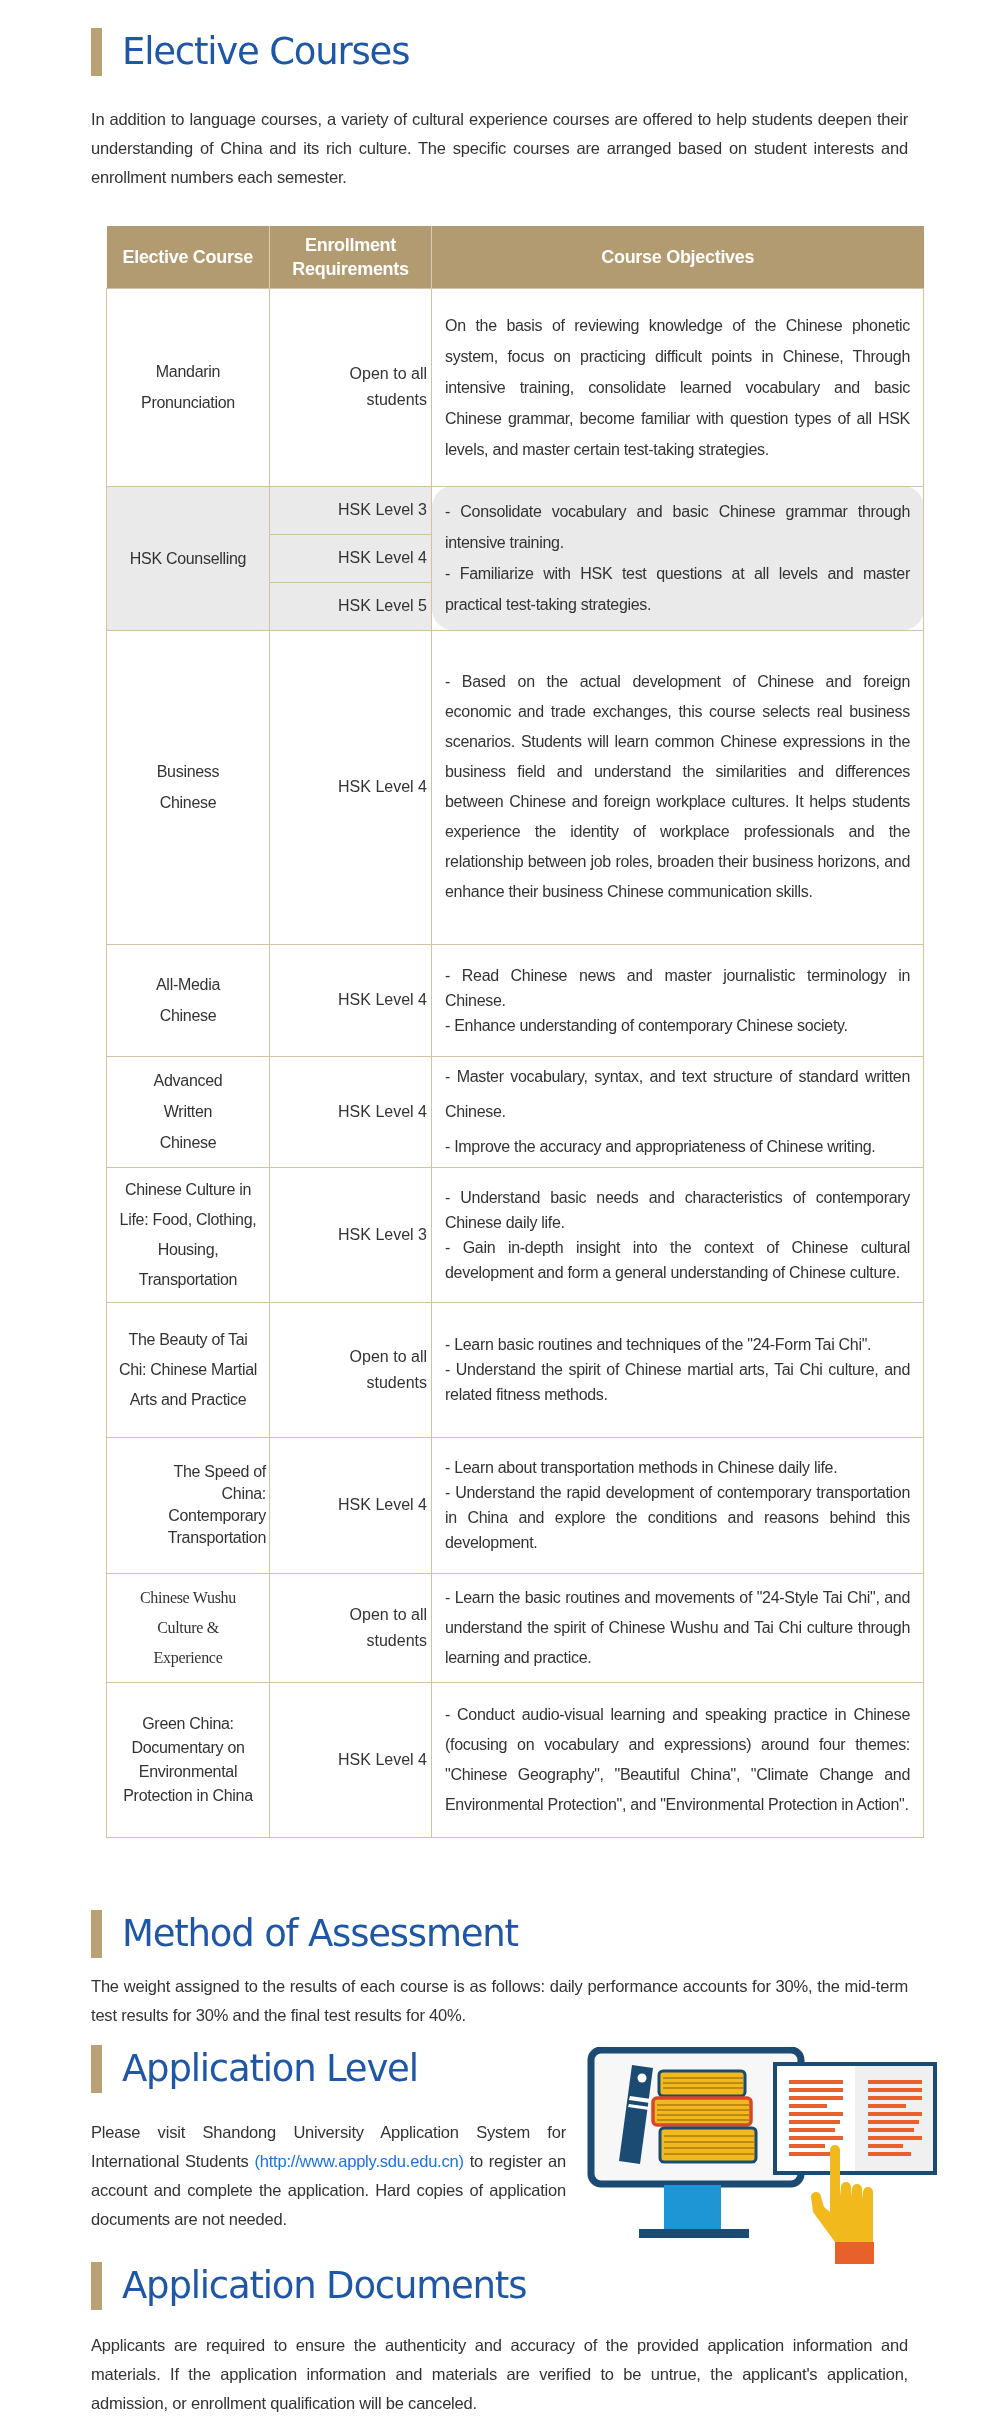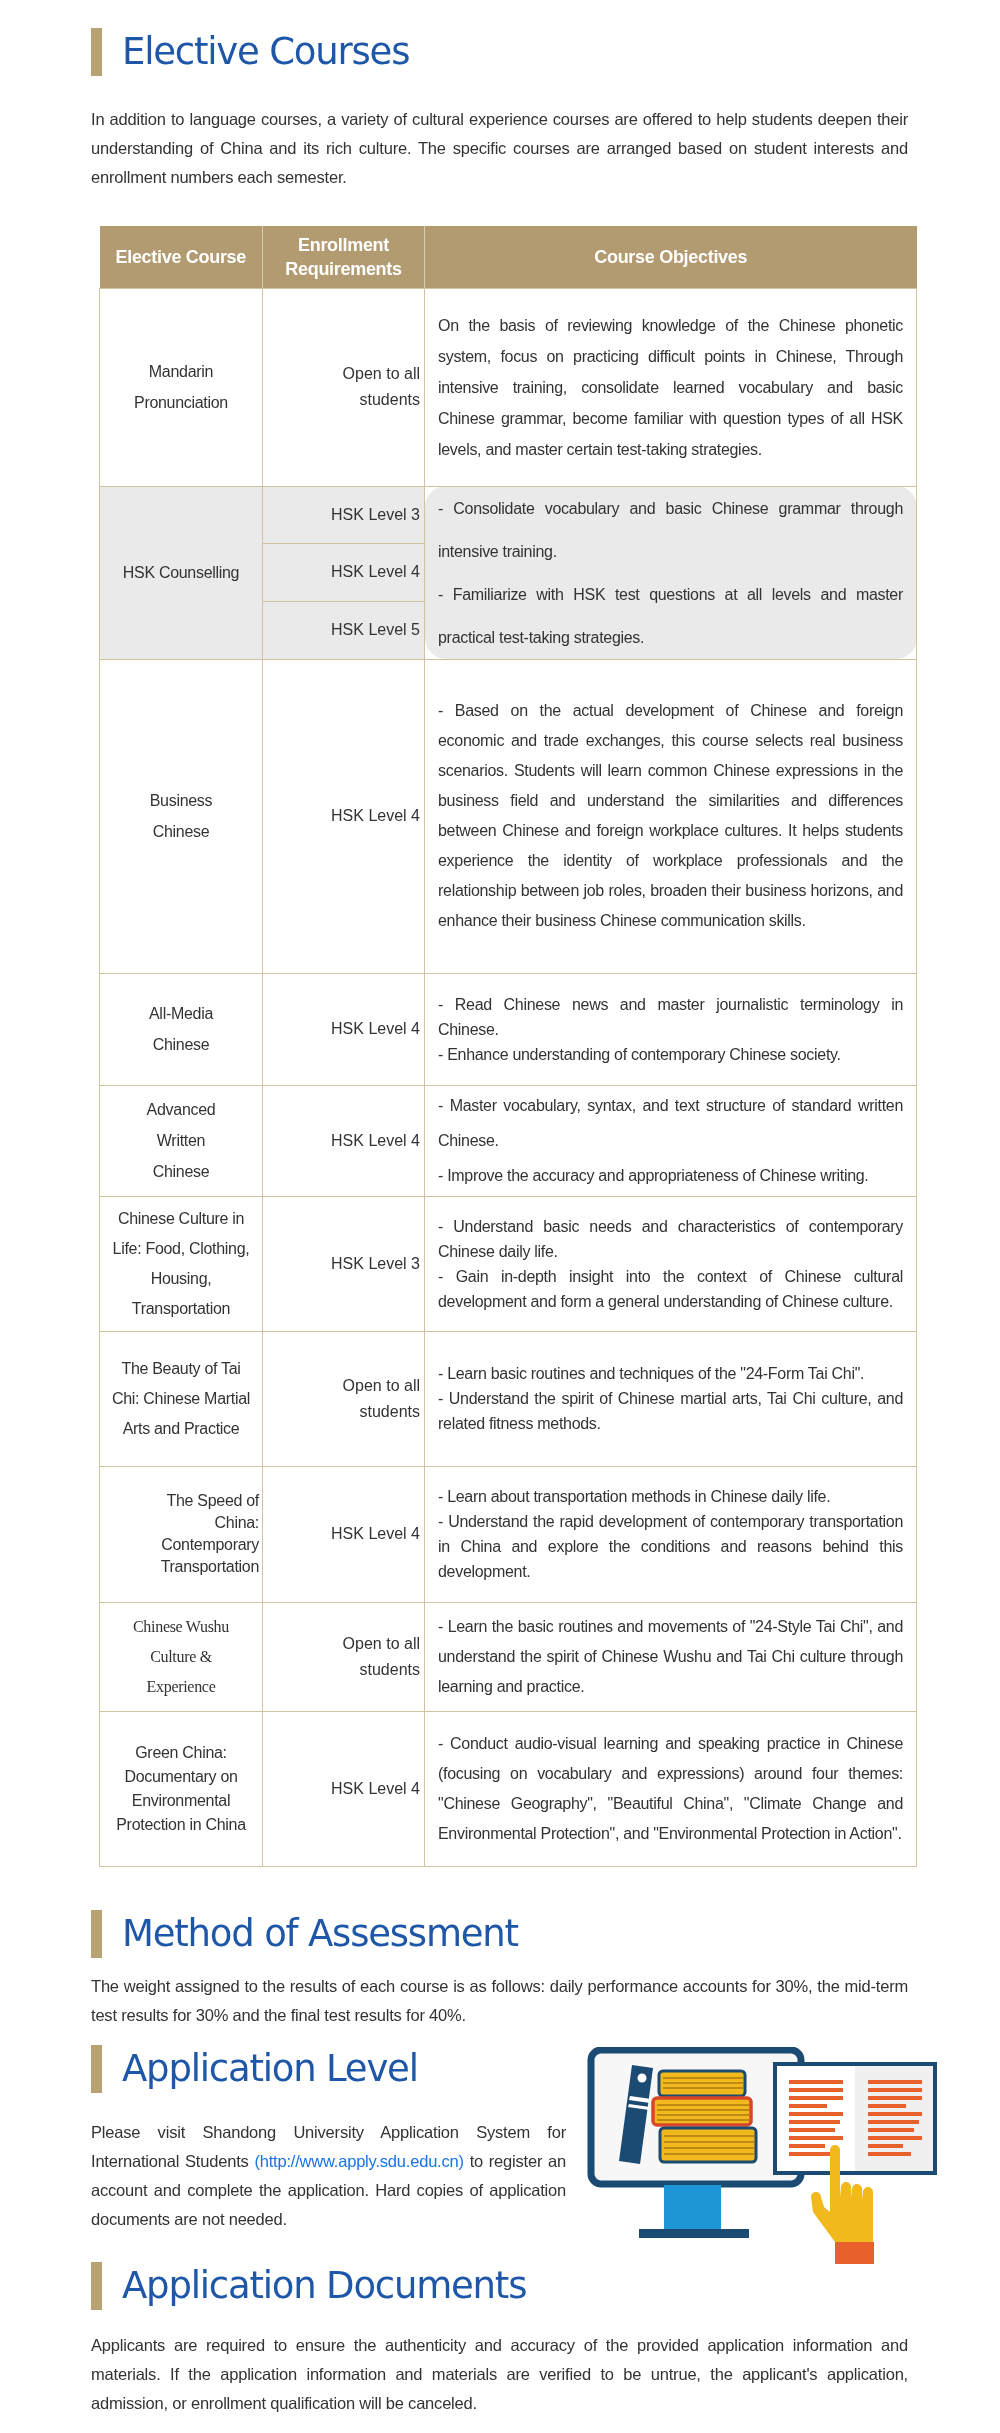--- a/index.html
+++ b/index.html
@@ -6,21 +6,21 @@
   html, body { width: 1000px; background: #ffffff; }
   body { position: relative; height: 2433px; font-family: "Liberation Sans", "DejaVu Sans", sans-serif; color: #333333; overflow: hidden; }
 
   .sec-title { position: absolute; left: 91px; height: 48px; display: flex; align-items: flex-end; }
   .sec-title .bar { width: 11px; height: 48px; background: #b8a273; flex: none; }
   .sec-title .txt { margin-left: 20px; color: #1e56a8; font-family: "DejaVu Sans", sans-serif; font-size: 37px; letter-spacing: -1.2px; font-weight: normal; line-height: 48px; white-space: nowrap; }
 
   .para { position: absolute; left: 91px; width: 817px; font-size: 16.5px; line-height: 29px; text-align: justify; color: #333; letter-spacing: -0.2px; }
   .para a { color: #1a73e8; text-decoration: none; }
 
-  table.courses { position: absolute; left: 99px; top: 226px; width: 817px; border-collapse: collapse; table-layout: fixed; }
+  table.courses { position: absolute; left: 106px; top: 226px; width: 817px; border-collapse: collapse; table-layout: fixed; }
   table.courses th { background: #b39b71; color: #ffffff; font-size: 18px; font-weight: bold; height: 62px; line-height: 24px; text-align: center; border-left: 1px solid #d9ccb0; padding: 0 4px; letter-spacing: -0.3px; }
   table.courses th:first-child { border-left: none; }
   table.courses td { border: 1.5px solid #d3c2a0; vertical-align: middle; font-size: 16px; color: #333; }
   td.c-course { text-align: center; line-height: 31px; padding: 0 3px; letter-spacing: -0.3px; }
   td.c-req { text-align: right; line-height: 26px; padding: 0 4px; }
   td.c-obj { text-align: justify; padding: 0 13px 0 13px; letter-spacing: -0.3px; }
   tr.gray td { background: #ebeaea; }
   col.w1 { width: 163px; }
   col.w2 { width: 162px; }
   col.w3 { width: 492px; }
@@ -54,21 +54,21 @@
 
     <tr style="height:198px;">
       <td class="c-course"><span style="display:inline-block;width:130px;">Mandarin Pronunciation</span></td>
       <td class="c-req"><span style="display:inline-block;width:110px;">Open to all students</span></td>
       <td class="c-obj" style="line-height:31px;">On the basis of reviewing knowledge of the Chinese phonetic system, focus on practicing difficult points in Chinese, Through intensive training, consolidate learned vocabulary and basic Chinese grammar, become familiar with question types of all HSK levels, and master certain test-taking strategies.</td>
     </tr>
 
     <tr class="gray" style="height:48px;">
       <td class="c-course" rowspan="3">HSK Counselling</td>
       <td class="c-req">HSK Level 3</td>
-      <td class="c-obj" rowspan="3" style="line-height:43px;border-radius:21px;">
+      <td class="c-obj" rowspan="3" style="line-height:31px;border-radius:21px;">
         <span class="obj-line">- Consolidate vocabulary and basic Chinese grammar through intensive training.</span>
         <span class="obj-line">- Familiarize with HSK test questions at all levels and master practical test-taking strategies.</span>
       </td>
     </tr>
     <tr class="gray" style="height:48px;">
       <td class="c-req">HSK Level 4</td>
     </tr>
     <tr class="gray" style="height:48px;">
       <td class="c-req">HSK Level 5</td>
     </tr>

